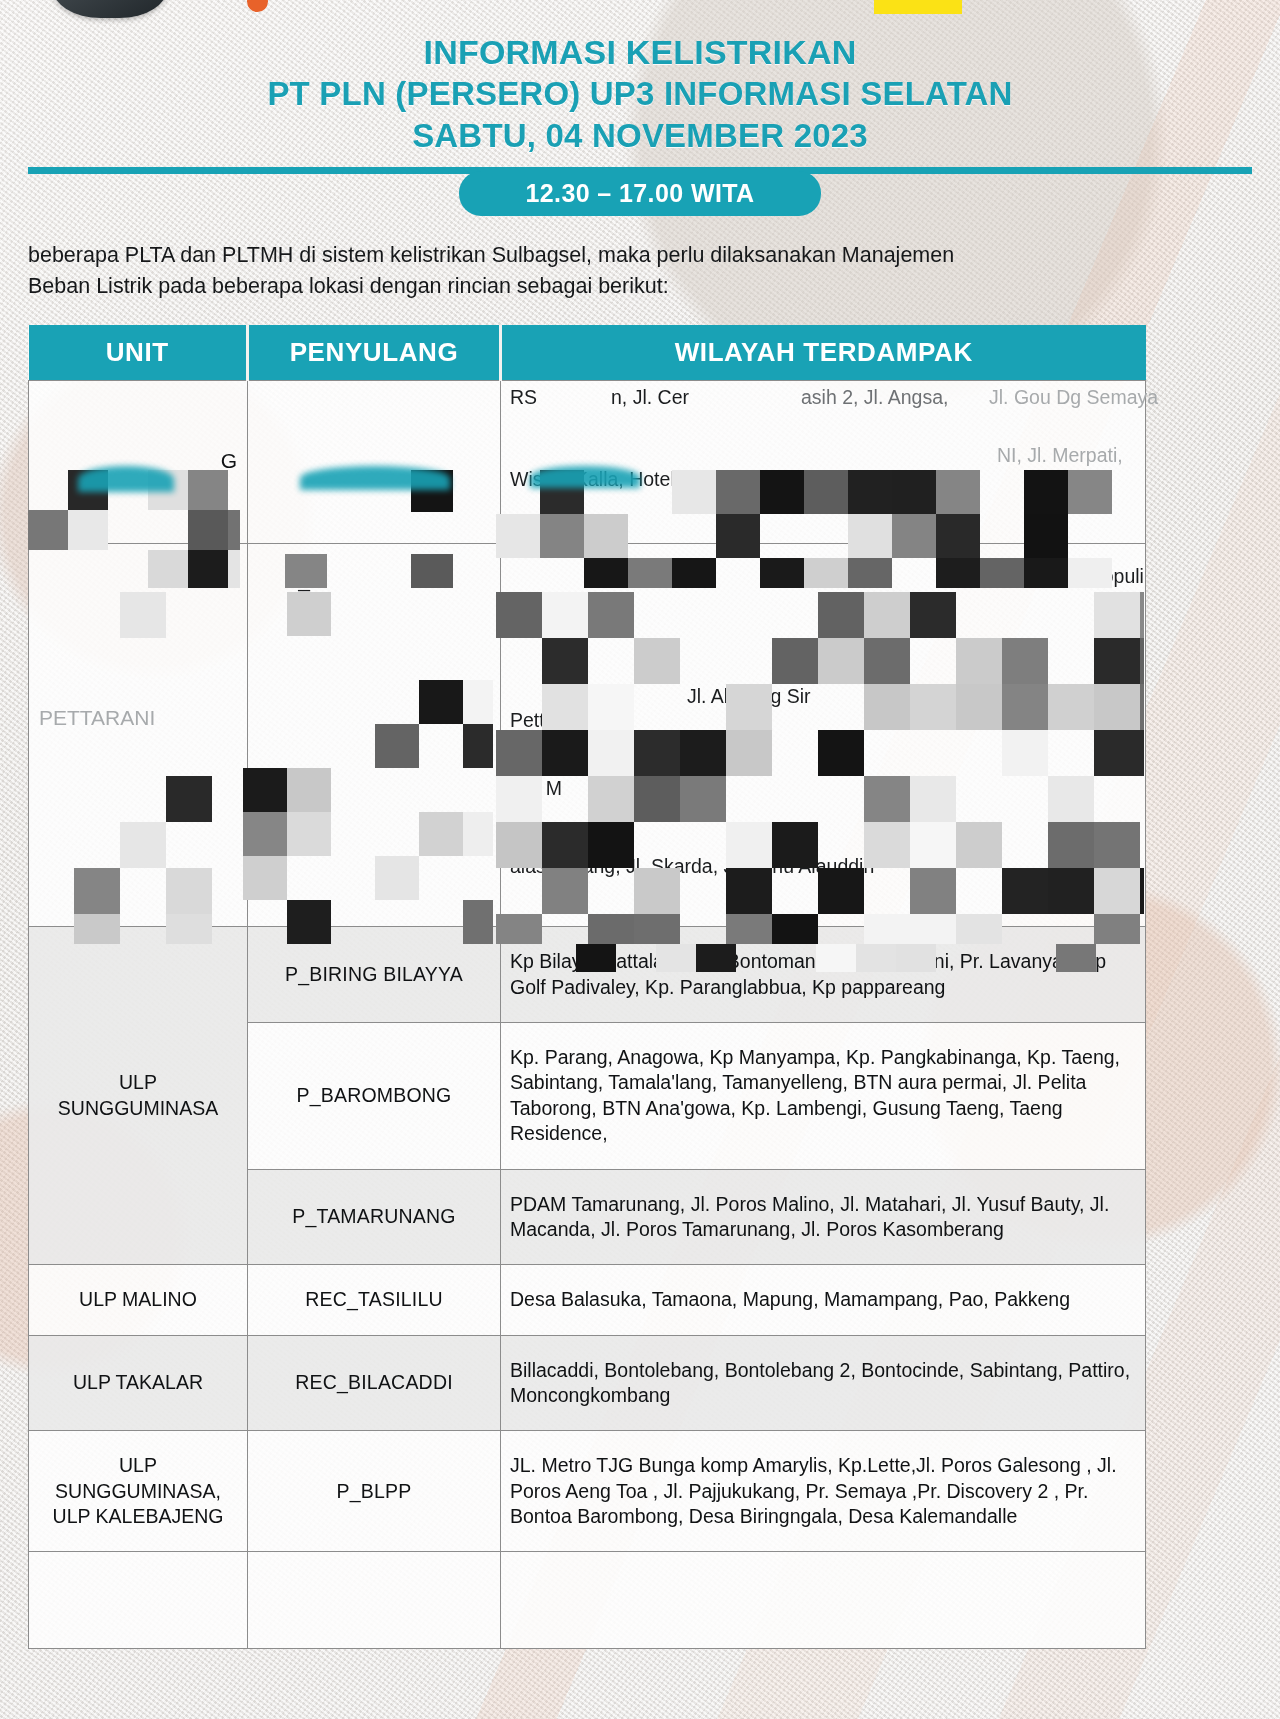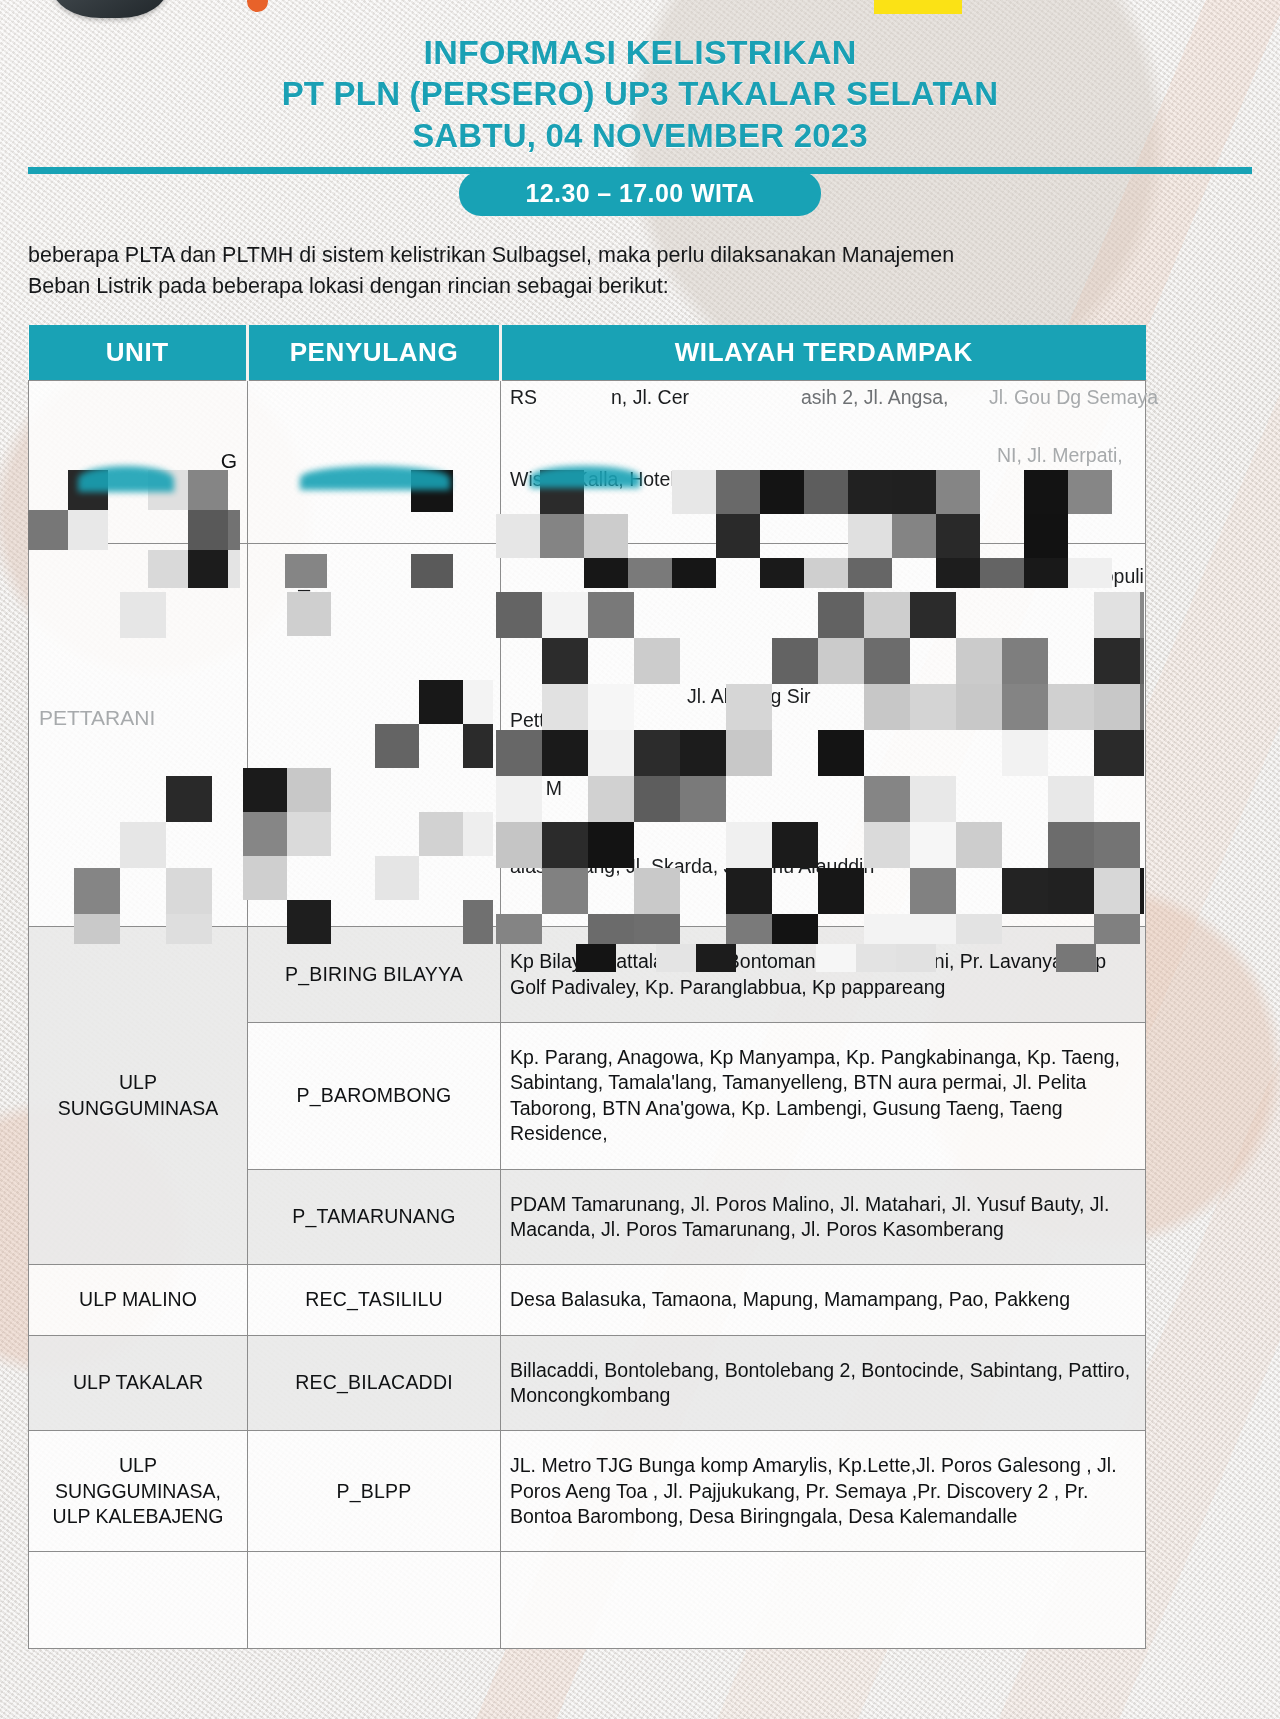--- a/index.html
+++ b/index.html
@@ -149,21 +149,21 @@
 <div class="wrap">
 
   <div class="scrap-left"></div>
   <div class="scrap-left-txt">2023</div>
   <div class="scrap-dot"></div>
   <div class="scrap-yellow"></div>
 
   <div class="header">
     <h1>
       <span class="l1">INFORMASI KELISTRIKAN</span><br>
-      <span class="l2">PT PLN (PERSERO) UP3 TAKALAR SELATAN</span><br>
+      <span class="l2">PT PLN (PERSERO) UP3 INFORMASI SELATAN</span><br>
       <span class="l3">SABTU, 04 NOVEMBER 2023</span>
     </h1>
     <div class="rule"></div>
     <div class="time-pill">12.30 – 17.00 WITA</div>
   </div>
 
   <div class="body-text">
     <div class="para">
       <div>beberapa PLTA dan PLTMH  di sistem kelistrikan Sulbagsel, maka perlu dilaksanakan Manajemen</div>
       <div>Beban Listrik pada beberapa lokasi dengan rincian sebagai berikut:</div>

